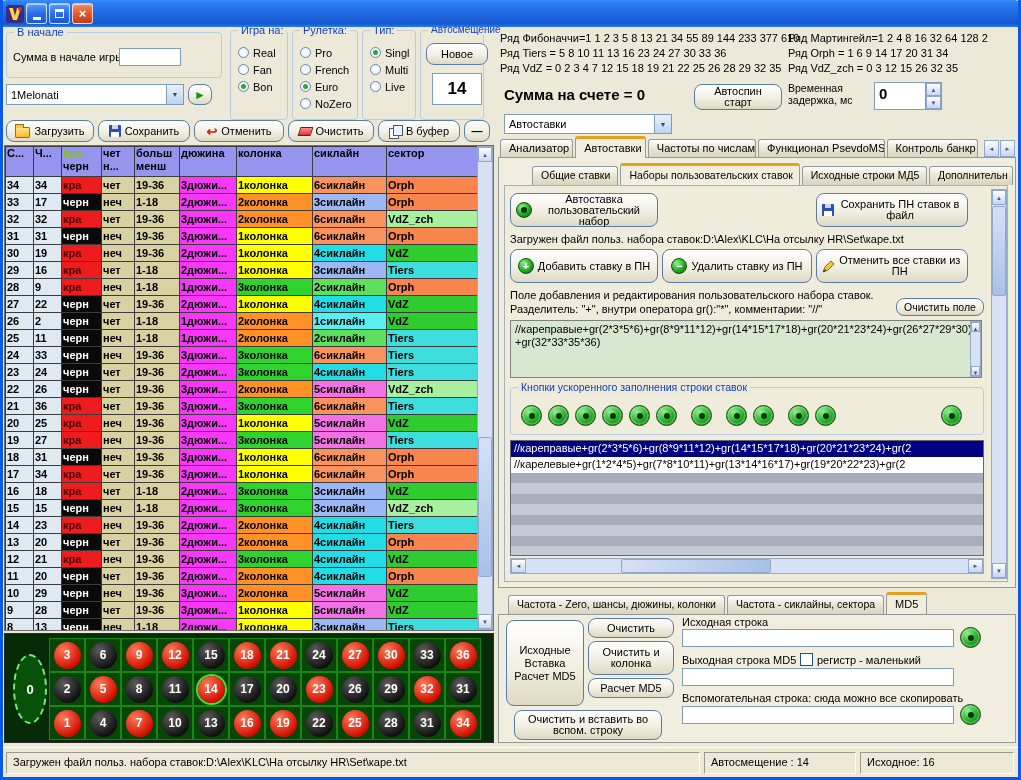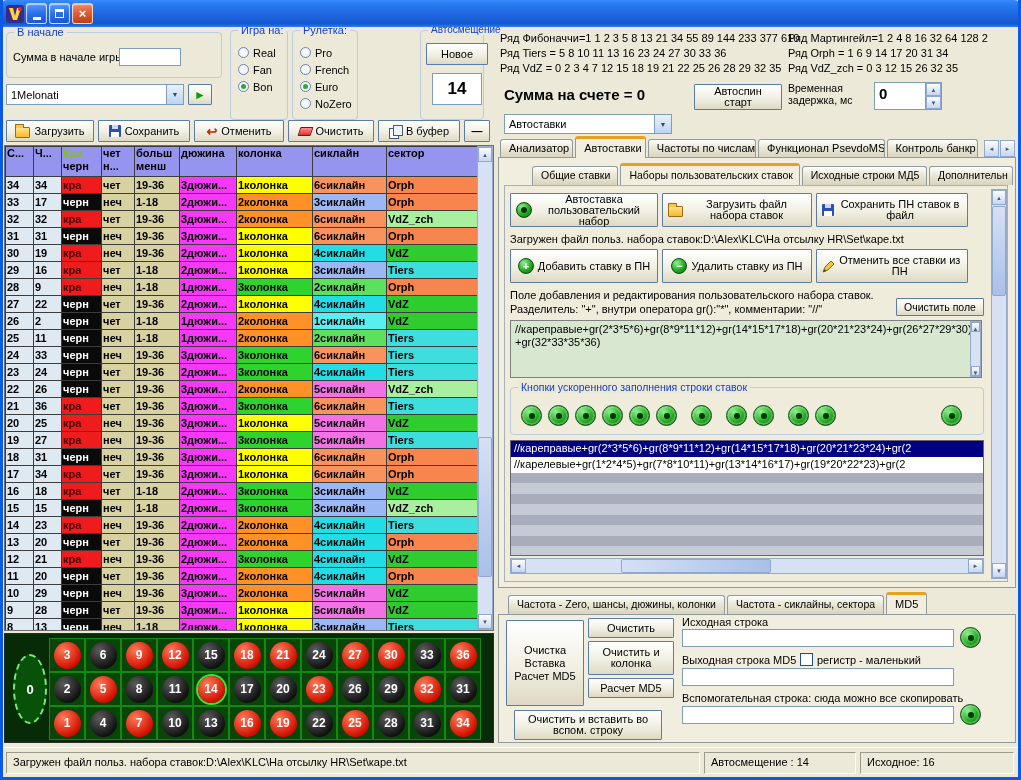--- a/index.html
+++ b/index.html
@@ -19,21 +19,21 @@
 .main{position:absolute;left:0;top:27px;width:1015px;height:750px;overflow:hidden;}
 .abs{position:absolute;}
 
 .grp{position:absolute;border:1px solid #bccbde;border-radius:4px;}
 .gtitle{position:absolute;top:-7px;left:7px;background:#ece9d8;padding:0 3px;color:#1240c8;font-size:11px;white-space:nowrap;}
 .rgroup{padding-top:13px;}
 .ritem{display:flex;align-items:center;gap:4px;height:17px;padding-left:7px;font-size:11px;}
 .radio{width:11px;height:11px;border-radius:50%;border:1px solid #6a87a8;background:radial-gradient(#fff,#e6edf7);position:relative;flex:0 0 auto;}
 .radio.checked::after{content:"";position:absolute;left:2px;top:2px;width:5px;height:5px;border-radius:50%;background:#35a435;}
 
-.xpbtn{position:absolute;border:1px solid #5a7ca8;border-radius:1px;background:linear-gradient(180deg,#ffffff,#f1efe2 55%,#ddd9c3);
+.xpbtn{position:absolute;border:1px solid #5a7ca8;border-radius:8px;background:linear-gradient(180deg,#ffffff,#f1efe2 55%,#ddd9c3);
  font-size:11px;display:flex;align-items:center;justify-content:center;gap:4px;padding:1px 5px;box-shadow:inset 0 1px 0 #fff;cursor:default;text-align:center;}
 .xpbtn .lbl{white-space:normal;line-height:11px;}
 
 .combo{position:absolute;border:1px solid #7f9db9;background:#fff;display:flex;align-items:center;}
 .combo .val{flex:1;padding:0 4px;white-space:nowrap;overflow:hidden;font-size:11px;}
 .combo .drop{width:17px;align-self:stretch;border-left:1px solid #7f9db9;background:linear-gradient(#e9f1fc,#bcd4f2);display:grid;place-items:center;}
 .combo .drop::before{content:"▼";font-size:7px;color:#2a4a6a;}
 .inp{position:absolute;border:1px solid #7f9db9;background:#fff;font-size:11px;padding:0 3px;}
 .cb{position:absolute;width:13px;height:13px;border:1px solid #1c5180;background:#fff;}
 
@@ -165,20 +165,35 @@
           <span class="radio"></span>
           <span>French</span>
         </div>
         <div class="ritem">
           <span class="radio checked"></span>
           <span>Euro</span>
         </div>
         <div class="ritem">
           <span class="radio"></span>
           <span>NoZero</span>
+        </div>
+      </div>
+    <div class="grp rgroup" style="left:359px;top:3px;width:54px;height:90px;">
+        <span class="gtitle">Тип:</span>
+        <div class="ritem">
+          <span class="radio checked"></span>
+          <span>Singl</span>
+        </div>
+        <div class="ritem">
+          <span class="radio"></span>
+          <span>Multi</span>
+        </div>
+        <div class="ritem">
+          <span class="radio"></span>
+          <span>Live</span>
         </div>
       </div>
 
     <div class="grp" style="left:417px;top:3px;width:64px;height:90px;">
       <span class="gtitle" style="font-size:10px;">Автосмещение</span>
       <span class="xpbtn" style="left:5px;top:12px;width:62px;height:22px;">
           <span class="lbl">Новое</span>
         </span>
       <span class="abs" style="left:11px;top:42px;width:50px;height:32px;border:1px solid #7f9db9;background:#fff;display:grid;place-items:center;font-size:17px;font-weight:bold;">14</span>
     </div>
@@ -719,24 +734,20 @@
       <span class="tab active" style="font-size:10.5px;">Наборы пользовательских ставок</span>
       <span class="tab" style="font-size:10.5px;">Исходные строки МД5</span>
       <span class="tab" style="font-size:10.5px;max-width:84px;">Дополнительн</span>
     </div>
     <div class="innerbox" style="left:501px;top:158px;width:504px;height:397px;"></div>
 
     <span class="xpbtn" style="left:507px;top:166px;width:148px;height:34px;">
         <span class="gicon dot"></span>
         <span class="lbl">Автоставка пользовательский набор</span>
       </span>
-    <span class="xpbtn" style="left:659px;top:166px;width:150px;height:34px;">
-        <span class="icon-folder"></span>
-        <span class="lbl">Загрузить файл набора ставок</span>
-      </span>
     <span class="xpbtn" style="left:813px;top:166px;width:152px;height:34px;">
         <span class="icon-floppy"></span>
         <span class="lbl">Сохранить ПН ставок в файл</span>
       </span>
 
     <span class="lab" style="left:507px;top:206px;width:474px;overflow:hidden;">Загружен файл польз. набора ставок:D:\Alex\KLC\На отсылку HR\Set\каре.txt</span>
 
     <span class="xpbtn" style="left:507px;top:222px;width:148px;height:34px;">
         <span class="gicon plus"></span>
         <span class="lbl">Добавить ставку в ПН</span>
@@ -806,21 +817,21 @@
     </div>
 
     <div class="tabstrip" style="left:505px;top:565px;width:500px;">
       <span class="tab" style="font-size:10.5px;">Частота - Zero, шансы, дюжины, колонки</span>
       <span class="tab" style="font-size:10.5px;">Частота - сиклайны, сектора</span>
       <span class="tab active">MD5</span>
     </div>
     <div class="panelbox" style="left:495px;top:587px;width:518px;height:129px;"></div>
 
     <span class="xpbtn" style="left:503px;top:593px;width:78px;height:86px;flex-direction:column;gap:2px;">
-      <span class="lbl">Очистка</span>
+      <span class="lbl">Исходные</span>
         <span class="lbl">Вставка</span>
         <span class="lbl">Расчет MD5</span>
     </span>
     <span class="xpbtn" style="left:585px;top:591px;width:86px;height:20px;">
         <span class="lbl">Очистить</span>
       </span>
     <span class="xpbtn" style="left:585px;top:614px;width:86px;height:34px;">
         <span class="lbl">Очистить и колонка</span>
       </span>
     <span class="xpbtn" style="left:585px;top:651px;width:86px;height:20px;">

